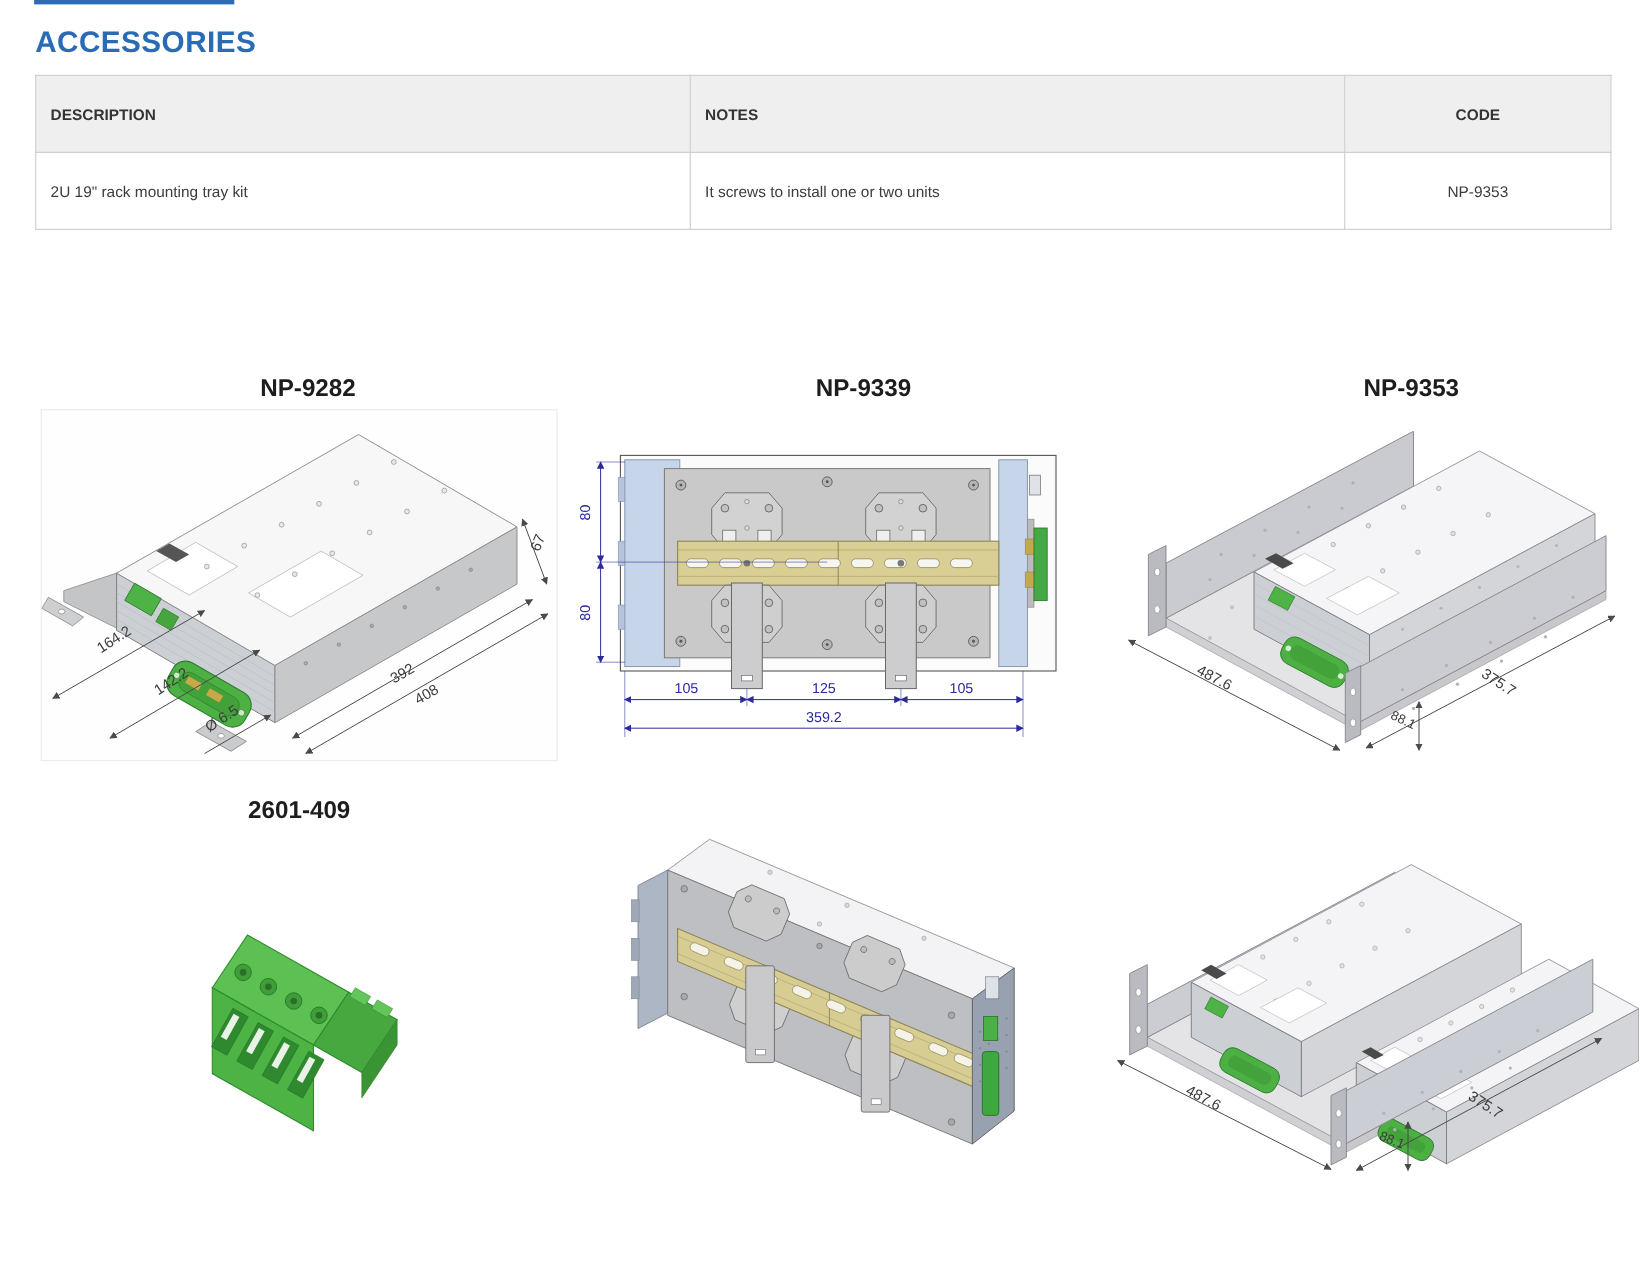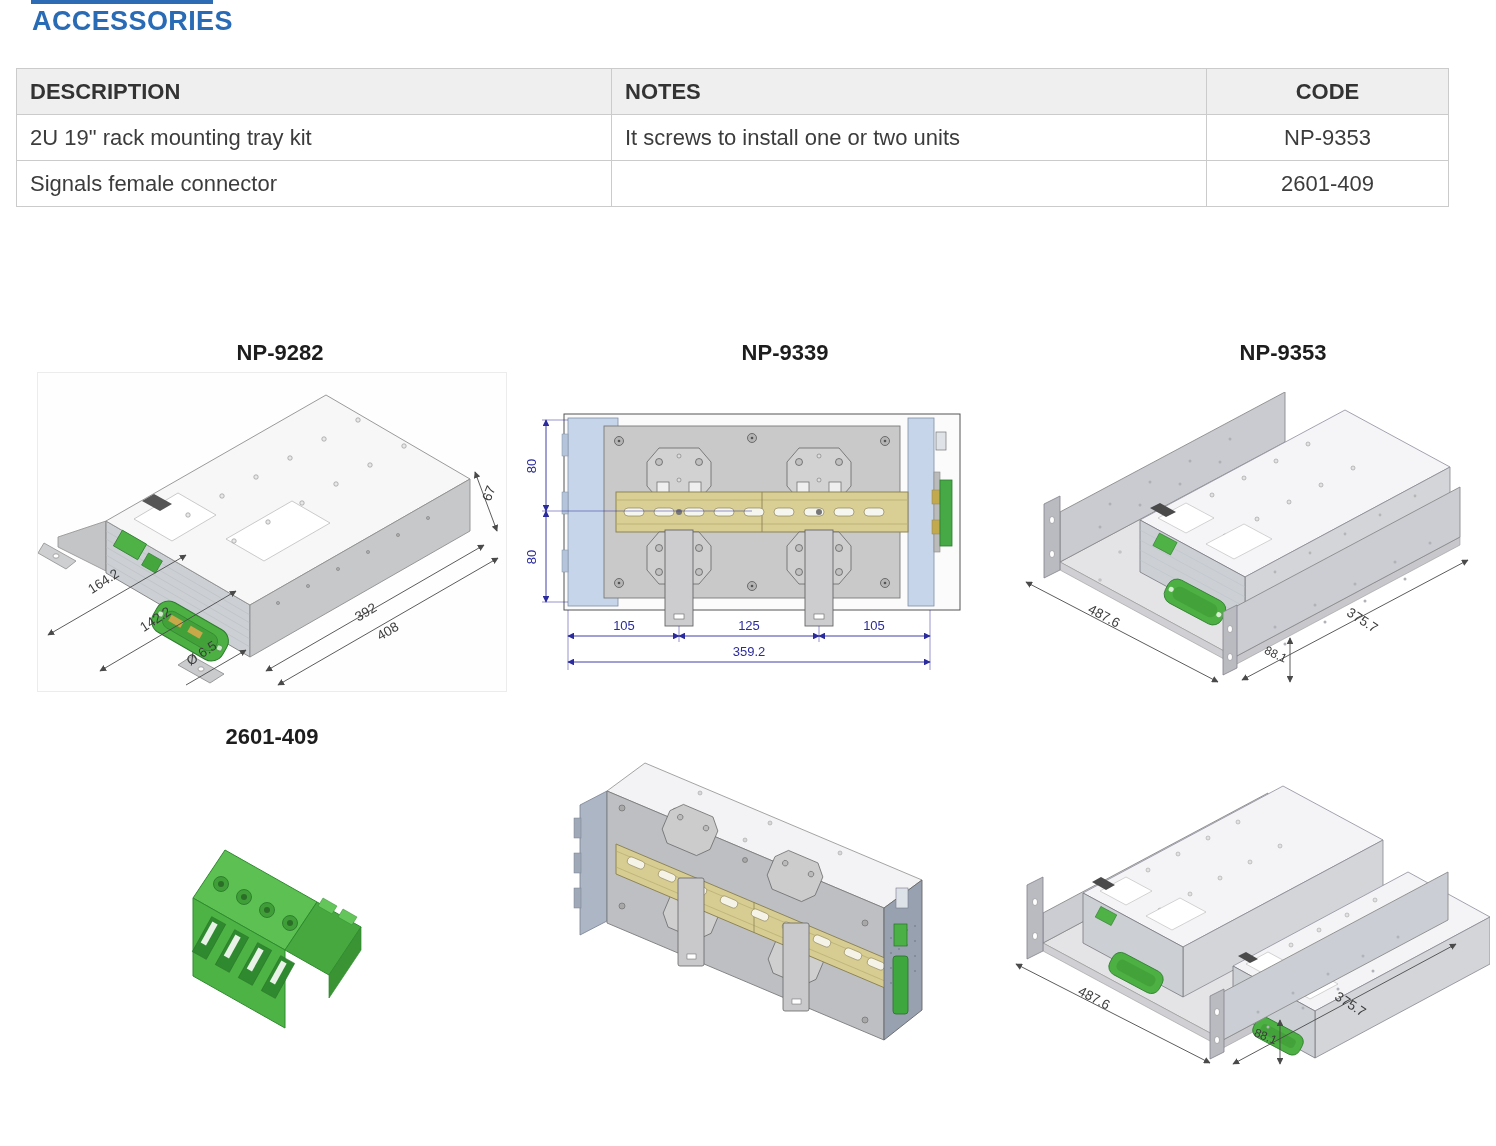--- a/index.html
+++ b/index.html
@@ -1,23 +1,23 @@
 <!DOCTYPE html>
 <html><head>
 <meta charset="utf-8">
 <style>
   html,body{margin:0;padding:0;background:#fff;}
   body{font-family:"Liberation Sans","DejaVu Sans",sans-serif;}
   .page{position:relative;width:1496px;height:1146px;background:#fff;overflow:hidden;}
   .topbar{position:absolute;left:31px;top:0;width:182px;height:4px;background:#2d6cb5;}
-  .heading{position:absolute;left:32px;top:6px;margin:0;font-size:27px;font-weight:bold;color:#2a6bb5;letter-spacing:.4px;}
-  table.acc{position:absolute;left:16px;top:68px;width:1432px;border-collapse:collapse;table-layout:fixed;font-size:22px;color:#3c3c3c;}
+  .heading{position:absolute;left:32px;top:23px;margin:0;font-size:27px;font-weight:bold;color:#2a6bb5;letter-spacing:.4px;}
+  table.acc{position:absolute;left:32px;top:68px;width:1432px;border-collapse:collapse;table-layout:fixed;font-size:14px;color:#3c3c3c;}
   table.acc th,table.acc td{border:1px solid #cbcbcb;height:45px;padding:0 6px 0 13px;text-align:left;overflow:hidden;white-space:nowrap;}
   table.acc th{background:#efefef;font-weight:bold;color:#333;}
-  table.acc th.code-col,table.acc td.code-col{text-align:center;padding:0;}
+  table.acc th.code-col,table.acc td.code-col{text-align:center;padding:12px;}
   .fig-title{position:absolute;width:220px;font-size:22px;font-weight:bold;color:#1d1d1d;text-align:center;}
   #t-np9282{left:170px;top:340px;}
   #t-np9339{left:675px;top:340px;}
   #t-np9353{left:1173px;top:340px;}
   #t-conn{left:162px;top:724px;}
   .fig{position:absolute;}
   #fig-np9282{left:37px;top:372px;border:1px solid #ececec;background:#fefefe;}
   #fig-np9339{left:512px;top:374px;}
   #fig-np9353{left:990px;top:392px;}
   #fig-conn{left:185px;top:820px;}
@@ -51,25 +51,20 @@
         <th>NOTES</th>
         <th class="code-col">CODE</th>
       </tr>
     </thead>
     <tbody>
       <tr>
         <td>2U 19" rack mounting tray kit</td>
         <td>It screws to install one or two units</td>
         <td class="code-col">NP-9353</td>
       </tr>
-      <tr>
-        <td>Signals female connector</td>
-        <td></td>
-        <td class="code-col">2601-409</td>
-      </tr>
     </tbody>
   </table>
 
   <div class="fig-title" id="t-np9282">NP-9282</div>
   <div class="fig-title" id="t-np9339">NP-9339</div>
   <div class="fig-title" id="t-np9353">NP-9353</div>
   <div class="fig-title" id="t-conn">2601-409</div>
 
   <svg class="fig" id="fig-np9282" width="468" height="318" viewBox="0 0 468 318">
     <defs>

